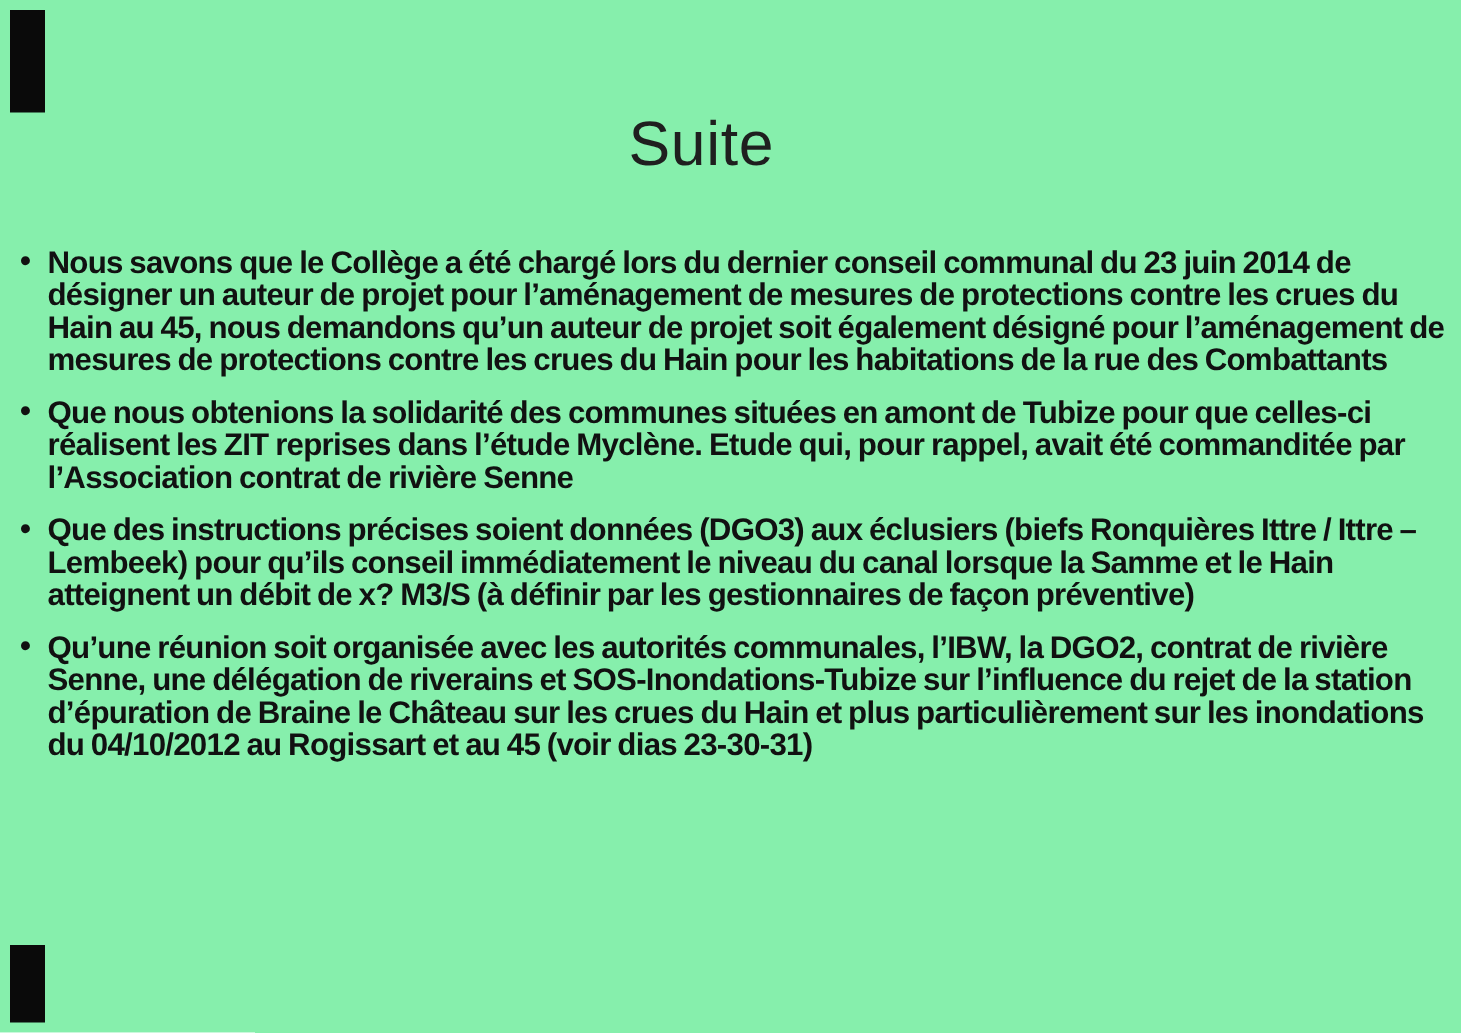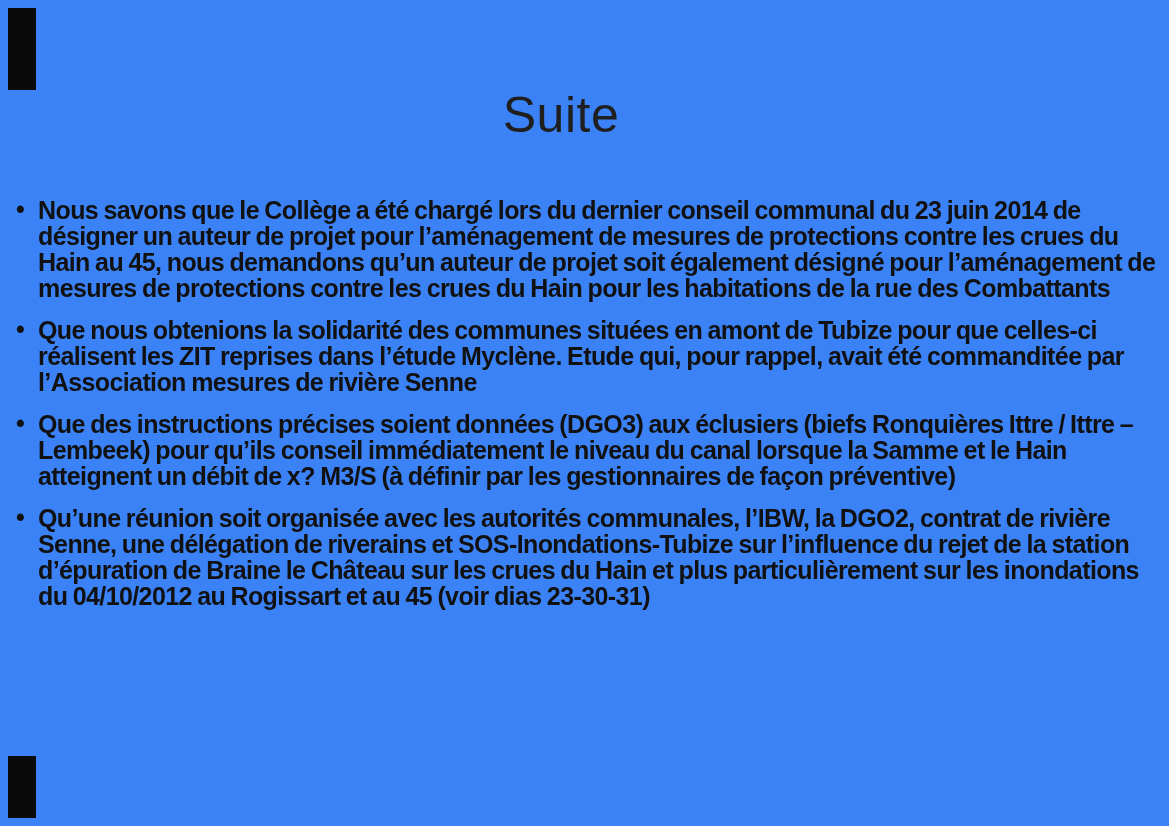--- a/index.html
+++ b/index.html
@@ -4,21 +4,21 @@
 <style>
   html, body {
     margin: 0;
     padding: 0;
     background: #ffffff;
   }
   .slide {
     position: relative;
     width: 1169px;
     height: 826px;
-    background: #3b82f6;
+    background: #86efac;
     overflow: hidden;
     font-family: "Liberation Sans", sans-serif;
   }
   .corner-mark {
     position: absolute;
     left: 8px;
     width: 28px;
     background: #0a0a0a;
   }
   .corner-mark.top {
@@ -86,21 +86,21 @@
     <h1 class="slide-title">Suite</h1>
   </div>
 
   <ul class="bullets">
     <li>
       <span class="bullet-marker">•</span>
       <span>Nous savons que le Collège a été chargé lors du dernier conseil communal du 23 juin 2014 de désigner un auteur de projet pour l’aménagement de mesures de protections contre les crues du Hain au 45, nous demandons qu’un auteur de projet soit également désigné pour l’aménagement de mesures de protections contre les crues du Hain pour les habitations de la rue des Combattants</span>
     </li>
     <li>
       <span class="bullet-marker">•</span>
-      <span>Que nous obtenions la solidarité des communes situées en amont de Tubize pour que celles-ci réalisent les ZIT reprises dans l’étude Myclène. Etude qui, pour rappel, avait été commanditée par l’Association mesures de rivière Senne</span>
+      <span>Que nous obtenions la solidarité des communes situées en amont de Tubize pour que celles-ci réalisent les ZIT reprises dans l’étude Myclène. Etude qui, pour rappel, avait été commanditée par l’Association contrat de rivière Senne</span>
     </li>
     <li>
       <span class="bullet-marker">•</span>
       <span>Que des instructions précises soient données (DGO3) aux éclusiers (biefs Ronquières Ittre / Ittre – Lembeek) pour qu’ils conseil immédiatement le niveau du canal lorsque la Samme et le Hain atteignent un débit de x? M3/S (à définir par les gestionnaires de façon préventive)</span>
     </li>
     <li>
       <span class="bullet-marker">•</span>
       <span>Qu’une réunion soit organisée avec les autorités communales, l’IBW, la DGO2, contrat de rivière Senne, une délégation de riverains et SOS-Inondations-Tubize sur l’influence du rejet de la station d’épuration de Braine le Château sur les crues du Hain et plus particulièrement sur les inondations du 04/10/2012 au Rogissart et au 45 (voir dias 23-30-31)</span>
     </li>
   </ul>

